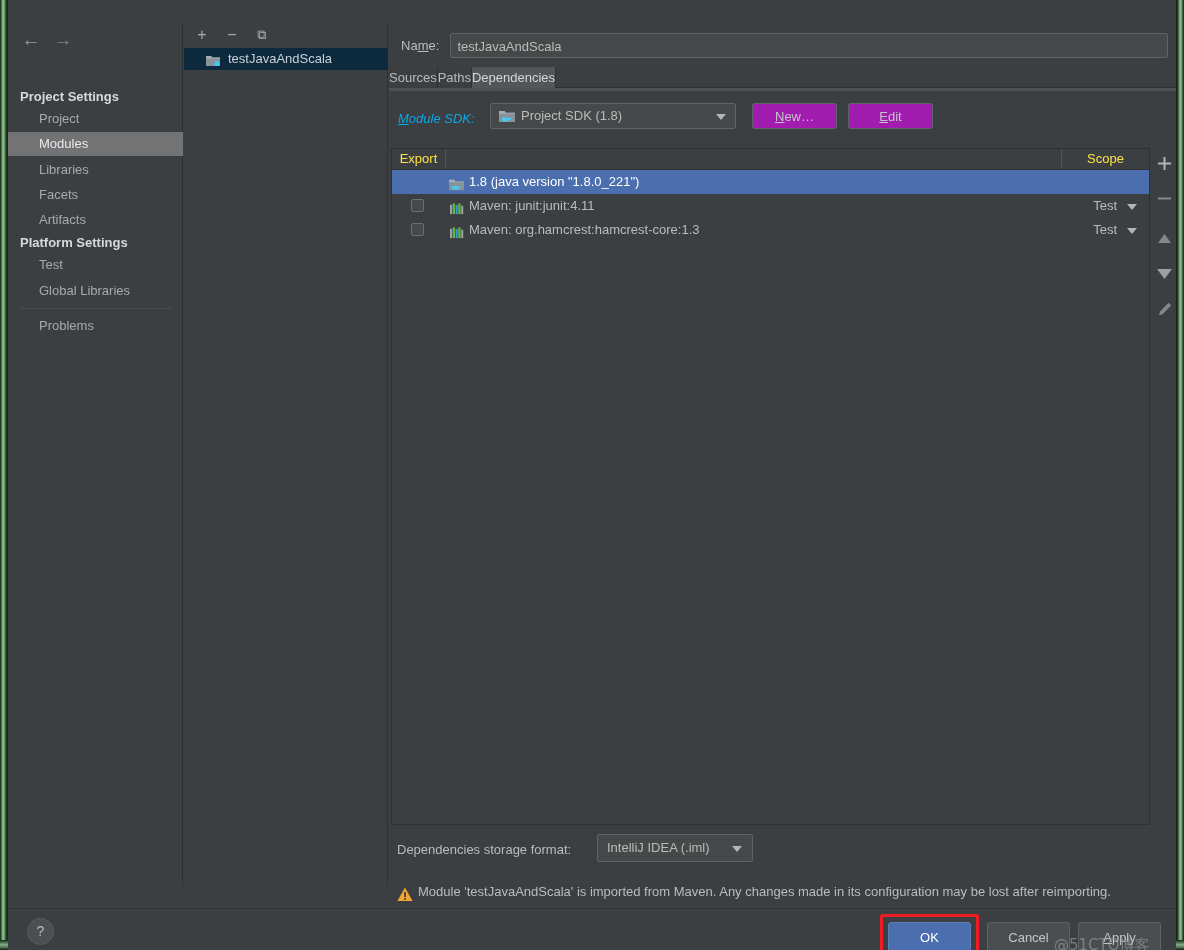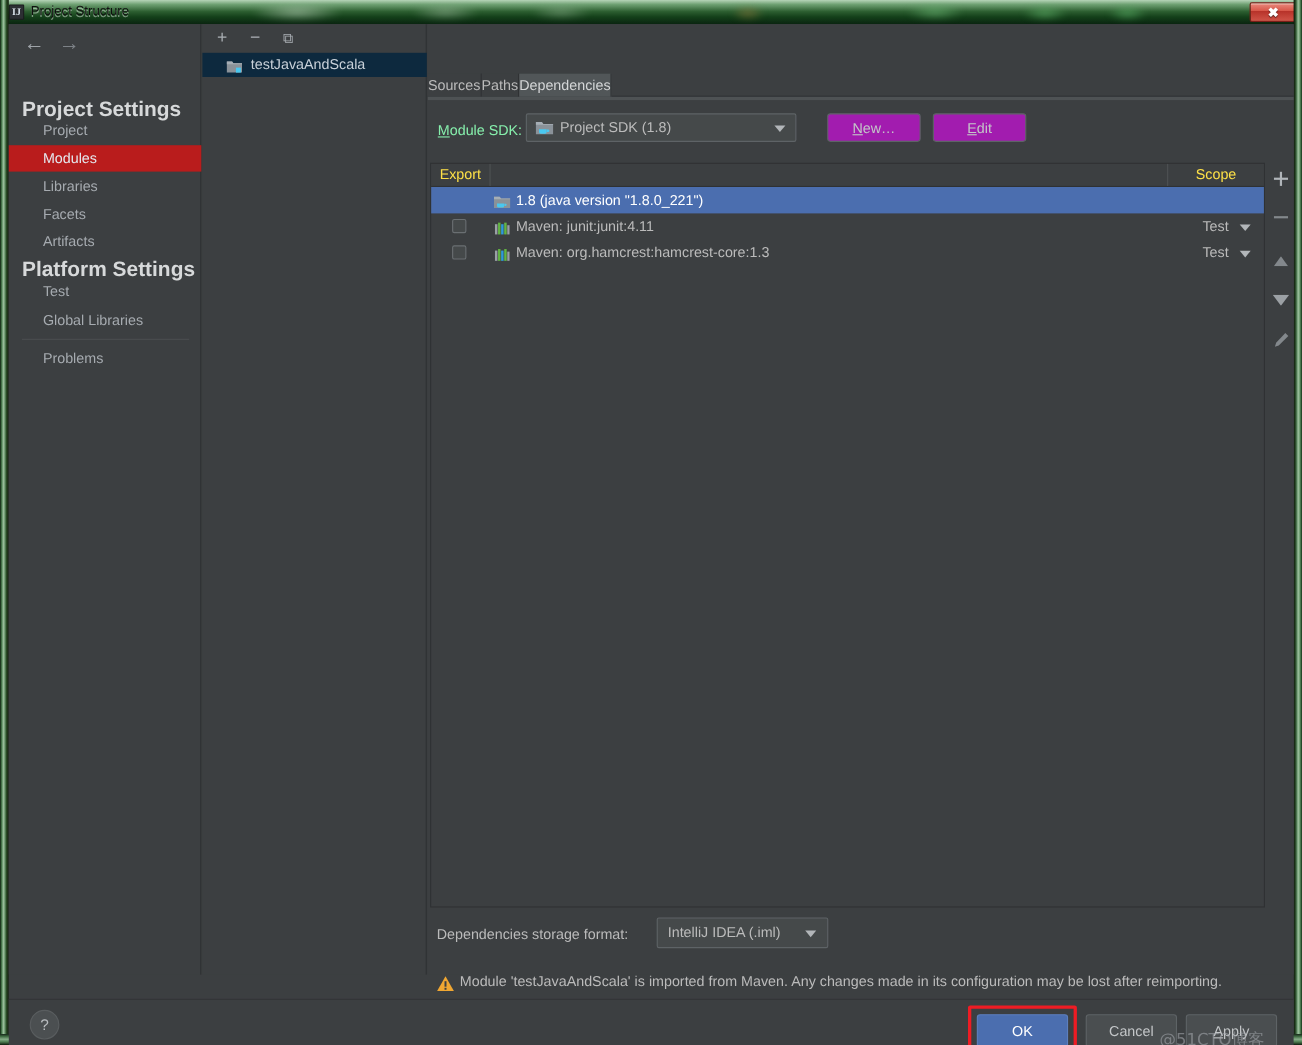--- a/index.html
+++ b/index.html
@@ -100,29 +100,29 @@
   #navbtns { position: absolute; left: 0; top: 0; width: 175px; height: 34px; }
   .navarrow {
     position: absolute; top: 8px; width: 26px; height: 20px;
     text-align: center; font-size: 19px; line-height: 19px;
     color: #7d8287; cursor: pointer; user-select: none;
   }
   .navarrow.back { left: 10px; color: #9ea3a8; }
   .navarrow.fwd  { left: 42px; }
 
   .side-group {
-    position: absolute; left: 12px; font-size: 19px; font-weight: bold;
+    position: absolute; left: 12px; font-size: 13px; font-weight: bold;
     color: #d7d9da; white-space: nowrap;
   }
   .side-item {
     position: absolute; left: 0; width: 175px; height: 24px;
     font-size: 13px; color: #a6abb0; cursor: pointer;
     line-height: 24px; padding-left: 31px; white-space: nowrap;
   }
-  .side-item.selected { background: #b91c1c; color: #e5e9ef; }
+  .side-item.selected { background: #737373; color: #e5e9ef; }
   .side-sep {
     position: absolute; left: 12px; width: 152px; height: 1px;
     background: #4a4d4f;
   }
 
   
   #modpanel {
     position: absolute; left: 176px; top: 0; width: 204px; height: 864px;
     background: #3c3f41; border-right: 1px solid #2f3133;
   }
@@ -174,24 +174,24 @@
   }
   .tab.active { background: #515658; color: #d4d6d7; }
   #tabs-underline {
     position: absolute; left: 0; top: 66px; width: 787px; height: 3px;
     background: #4e5254;
   }
 
   
   #sdkrow { position: absolute; left: 0; top: 78px; width: 787px; height: 40px; }
   #sdkrow .lbl {
-    position: absolute; left: 9px; top: 11px; font-size: 13px; color: #86efac;
+    position: absolute; left: 9px; top: 11px; font-size: 13px; color: #0ea5e9; font-style: italic;
   }
   #sdk-combo {
-    position: absolute; left: 89px; top: 3px; width: 246px; height: 26px;
+    position: absolute; left: 101px; top: 3px; width: 246px; height: 26px;
     background: #45494a; border: 1px solid #5e6366; border-radius: 2px;
     cursor: pointer;
   }
   #sdk-combo .txt {
     position: absolute; left: 30px; top: 4px; font-size: 13px; color: #bbbbbb;
     white-space: nowrap;
   }
   #sdk-combo .arrow {
     position: absolute; right: 9px; top: 10px;
     width: 0; height: 0; border-left: 5px solid transparent;
@@ -315,28 +315,20 @@
     font-family: "DejaVu Sans", sans-serif; white-space: nowrap;
     pointer-events: none;
   }
   .u { text-decoration: underline; }
 </style>
 </head>
 <body>
 
 <div id="window">
 
-  <div id="titlebar">
-    <div class="blur-strip"></div>
-    <div class="app-icon">IJ</div>
-    <div class="title-text">Project Structure</div>
-    <div id="close-btn">
-      <span class="x">✖</span>
-    </div>
-  </div>
 
   <div class="frame-left"></div>
   <div class="frame-right"></div>
   <div class="frame-bottom"></div>
 
   <div id="content">
 
     <div id="sidebar">
       <div id="navbtns">
         <div class="navarrow back">←</div>
@@ -373,20 +365,24 @@
               <rect x="8.5" y="7.5" width="4.5" height="4.5" fill="#49c8f0"></rect>
             </svg>
           </span>
           <span class="mlabel">testJavaAndScala</span>
         </div>
       </div>
     </div>
 
     <div id="main">
 
+      <div id="namerow">
+        <span class="lbl">Na<span class="u">m</span>e:</span>
+        <span id="name-input">testJavaAndScala</span>
+      </div>
 
       <div id="tabs">
         <div class="tab">Sources</div>
         <div class="tab">Paths</div>
         <div class="tab active">Dependencies</div>
       </div>
       <div id="tabs-underline"></div>
 
       <div id="sdkrow">
         <span class="lbl"><span class="u">M</span>odule SDK:</span>

